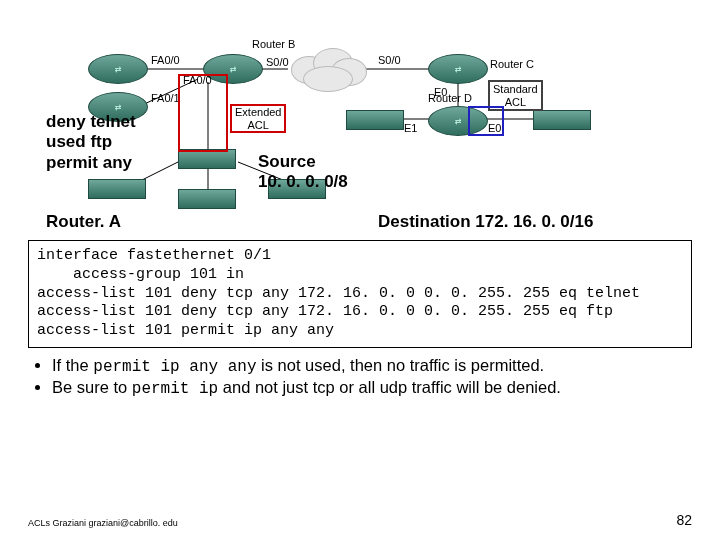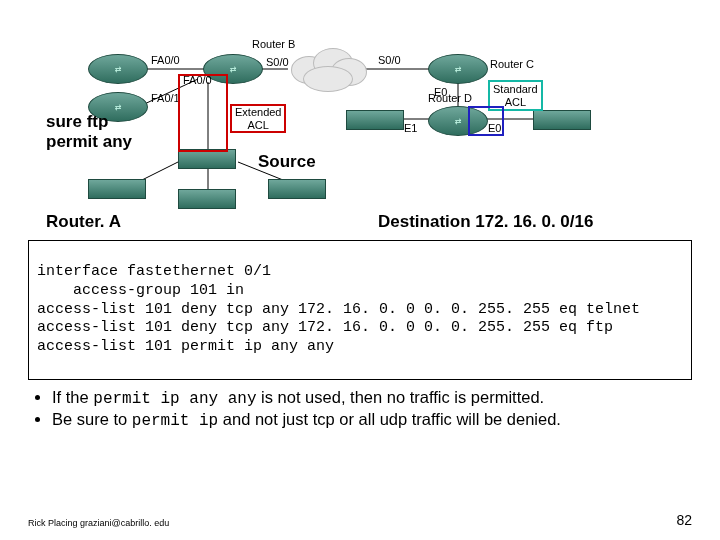--- a/index.html
+++ b/index.html
@@ -19,26 +19,26 @@
   .router { position: absolute; width: 60px; height: 30px; }
   .router .body { width: 60px; height: 30px; background: linear-gradient(#6fa79b, #2f6d5e); border-radius: 30px/15px; border: 1px solid #1e4a3f; position: relative; }
   .router .arrows { position: absolute; inset: 0; display: flex; align-items: center; justify-content: center; gap: 2px; }
   .router .arrows span { font-size: 8px; color: #cfe; }
   .switch { position: absolute; width: 58px; height: 20px; }
   .switch .body { width: 58px; height: 20px; background: linear-gradient(#6fa79b, #2f6d5e); border: 1px solid #1e4a3f; position: relative; }
   .cloud { position: absolute; width: 90px; height: 50px; }
   .cloud-shape { position: absolute; background: #e8e8e8; border: 1px solid #bbb; border-radius: 50%; }
   .lbl { position: absolute; font-size: 11px; color: #000; font-family: Arial; }
   .ext-box { position: absolute; border: 2px solid #c00; padding: 0 3px; font-size: 11px; line-height: 1.15; text-align: center; background: rgba(255,255,255,0.0); }
-  .std-box { position: absolute; border: 2px solid #14b8a6; padding: 1px 3px; font-size: 11px; line-height: 1.15; text-align: center; }
+  .std-box { position: absolute; border: 2px solid #404040; padding: 1px 3px; font-size: 11px; line-height: 1.15; text-align: center; }
   .rules-overlay { position: absolute; font-size: 17px; font-weight: bold; line-height: 1.2; }
   .src-overlay { position: absolute; font-size: 17px; font-weight: bold; line-height: 1.2; }
   .router-label { position: absolute; font-size: 17px; font-weight: bold; }
   .dest-label { position: absolute; font-size: 17px; font-weight: bold; }
-  .config-box { border: 1px solid #000; padding: 22px 8px; font-family: "Courier New", monospace; font-size: 15px; line-height: 1.25; white-space: pre; margin-top: 4px; }
+  .config-box { border: 1px solid #000; padding: 6px 8px; font-family: "Courier New", monospace; font-size: 15px; line-height: 1.25; white-space: pre; margin-top: 4px; }
   .bullets { margin: 8px 0 18px 0; padding: 0 0 0 24px; }
   .bullets li { font-size: 16.5px; margin-bottom: 2px; }
   .bullets code { font-family: "Courier New", monospace; font-size: 16px; }
   .footer { position: absolute; bottom: 12px; left: 28px; right: 28px; display: flex; justify-content: space-between; align-items: flex-end; }
   .footer-left { font-size: 9px; color: #000; }
   .footer-right { font-size: 14px; }
   svg.wires { position: absolute; left: 0; top: 0; width: 660px; height: 200px; pointer-events: none; }
 </style>
 </head>
 <body>
@@ -145,25 +145,27 @@
 
     <div style="position:absolute; border:2px solid #c00; left:150px; top:60px; width:50px; height:78px;"></div>
 
     <div class="std-box" style="left:460px; top:66px;">
       <div>Standard</div>
       <div>ACL</div>
     </div>
     <div style="position:absolute; border:2px solid #2020c0; left:440px; top:92px; width:36px; height:30px;"></div>
 
     <div class="rules-overlay" style="left:18px; top:98px;">
-      <div>sure ftp</div>
+      <div>deny telnet</div>
+      <div>used ftp</div>
       <div>permit any</div>
     </div>
     <div class="src-overlay" style="left:230px; top:138px;">
       <div>Source</div>
+      <div>10. 0. 0. 0/8</div>
     </div>
     <div class="router-label" style="left:18px; top:198px;">Router. A</div>
     <div class="dest-label" style="left:350px; top:198px;">Destination 172. 16. 0. 0/16</div>
   </div>
 
   <div style="height:22px;"></div>
 
   <div class="config-box"><span>interface fastethernet 0/1</span>
 <span>    access-group 101 in</span>
 <span>access-list 101 deny tcp any 172. 16. 0. 0 0. 0. 255. 255 eq telnet</span>
@@ -173,16 +175,16 @@
   <ul class="bullets">
     <li>
       <span>If the </span><code>permit ip any any</code><span> is not used, then no traffic is permitted.</span>
     </li>
     <li>
       <span>Be sure to </span><code>permit ip</code><span> and not just tcp or all udp traffic will be denied.</span>
     </li>
   </ul>
 
   <div class="footer">
-    <div class="footer-left">Rick Placing  graziani@cabrillo. edu</div>
+    <div class="footer-left">ACLs Graziani  graziani@cabrillo. edu</div>
     <div class="footer-right">82</div>
   </div>
 </div>
 
 </body></html>

